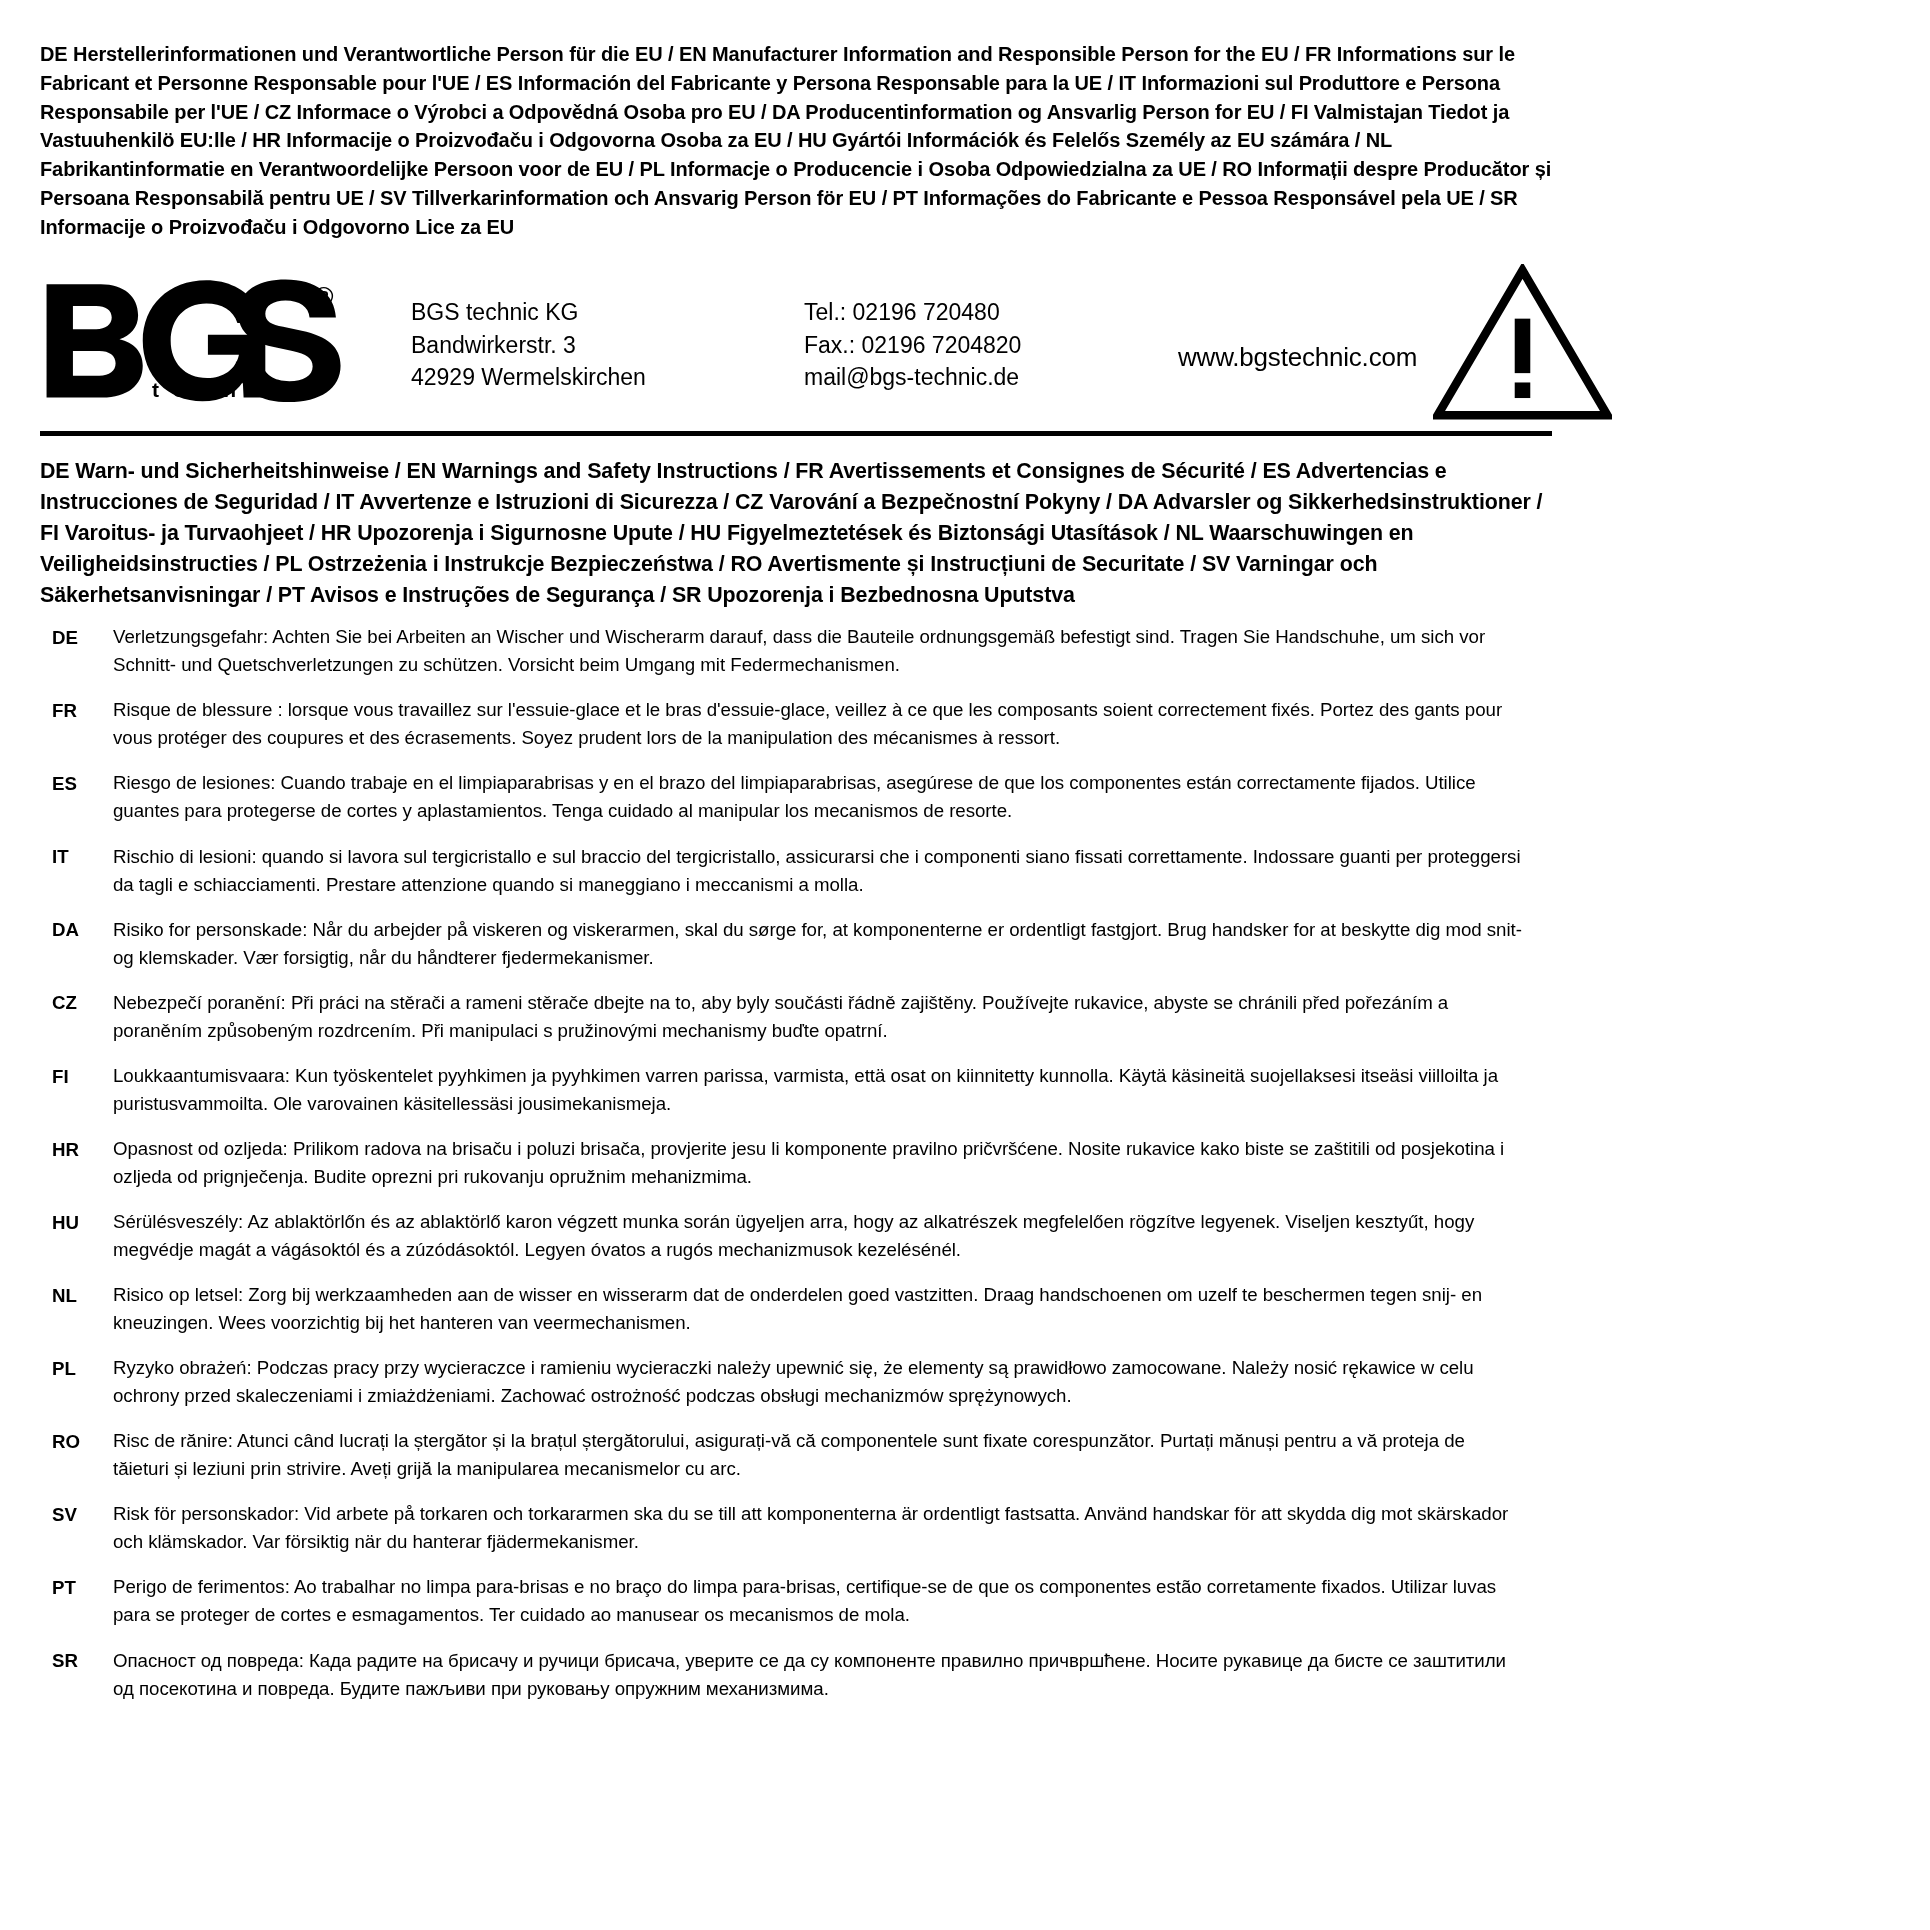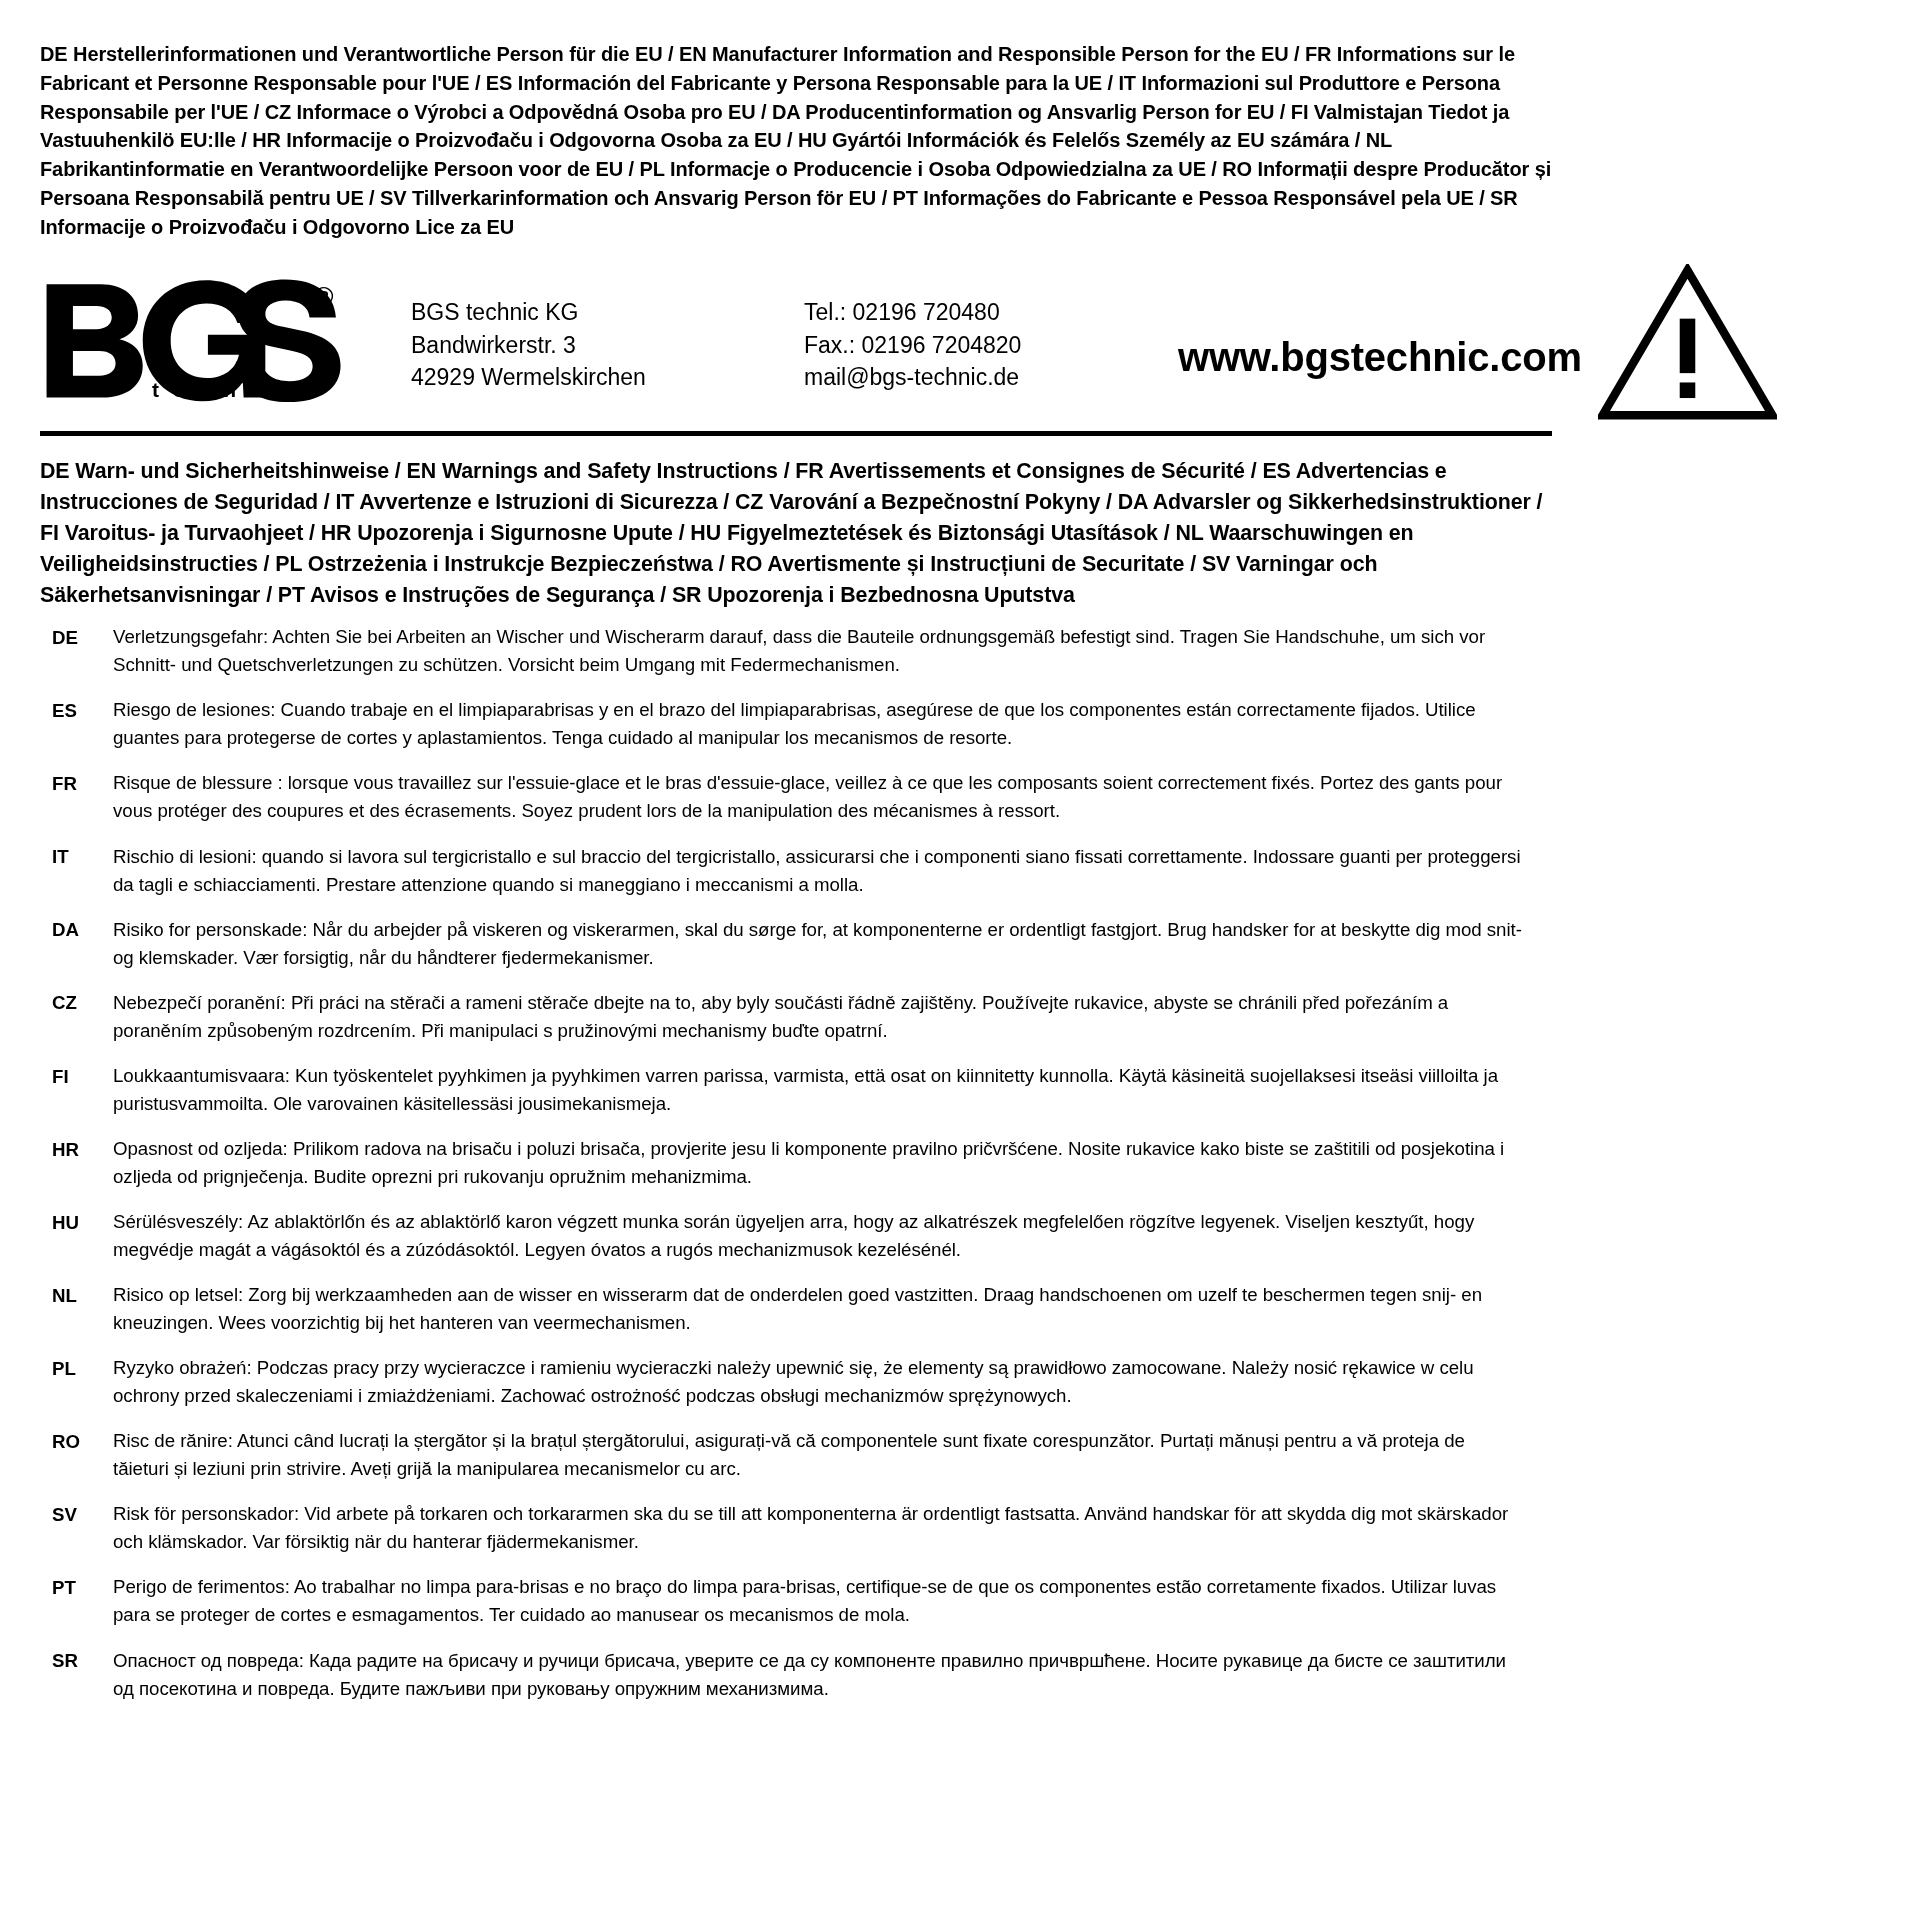--- a/index.html
+++ b/index.html
@@ -56,22 +56,22 @@
     margin-left: 44px;
   }
   .contact-block {
     flex: 0 0 374px;
     font-size: 23px;
     line-height: 1.42;
     padding-top: 6.2px;
   }
   .web-block {
     flex: 1 1 auto;
-    font-size: 40px;
-    font-weight: bold;
+    font-size: 26px;
+    font-weight: normal;
     padding-top: 31px;
     text-align: center;
     letter-spacing: -0.2px;
   }
   .warn-symbol {
     flex: 0 0 195px;
     display: flex;
     justify-content: flex-end;
     align-items: center;
     padding-right: 4.7px;
@@ -160,30 +160,30 @@
 
   <div class="lang-list">
 
     <div class="lang-row">
       <div class="lang-code">DE</div>
       <div class="lang-text">Verletzungsgefahr: Achten Sie bei Arbeiten an Wischer und Wischerarm darauf, dass die Bauteile ordnungsgemäß befestigt sind. Tragen Sie Handschuhe, um sich vor Schnitt- und Quetschverletzungen zu schützen. Vorsicht beim Umgang mit Federmechanismen.</div>
     </div>
 
 
     <div class="lang-row">
+      <div class="lang-code">FR</div>
+      <div class="lang-text">Risque de blessure : lorsque vous travaillez sur l'essuie-glace et le bras d'essuie-glace, veillez à ce que les composants soient correctement fixés. Portez des gants pour vous protéger des coupures et des écrasements. Soyez prudent lors de la manipulation des mécanismes à ressort.</div>
+    </div>
+
+    <div class="lang-row">
       <div class="lang-code">ES</div>
       <div class="lang-text">Riesgo de lesiones: Cuando trabaje en el limpiaparabrisas y en el brazo del limpiaparabrisas, asegúrese de que los componentes están correctamente fijados. Utilice guantes para protegerse de cortes y aplastamientos. Tenga cuidado al manipular los mecanismos de resorte.</div>
     </div>
 
     <div class="lang-row">
-      <div class="lang-code">FR</div>
-      <div class="lang-text">Risque de blessure : lorsque vous travaillez sur l'essuie-glace et le bras d'essuie-glace, veillez à ce que les composants soient correctement fixés. Portez des gants pour vous protéger des coupures et des écrasements. Soyez prudent lors de la manipulation des mécanismes à ressort.</div>
-    </div>
-
-    <div class="lang-row">
       <div class="lang-code">IT</div>
       <div class="lang-text">Rischio di lesioni: quando si lavora sul tergicristallo e sul braccio del tergicristallo, assicurarsi che i componenti siano fissati correttamente. Indossare guanti per proteggersi da tagli e schiacciamenti. Prestare attenzione quando si maneggiano i meccanismi a molla.</div>
     </div>
 
     <div class="lang-row">
       <div class="lang-code">DA</div>
       <div class="lang-text">Risiko for personskade: Når du arbejder på viskeren og viskerarmen, skal du sørge for, at komponenterne er ordentligt fastgjort. Brug handsker for at beskytte dig mod snit- og klemskader. Vær forsigtig, når du håndterer fjedermekanismer.</div>
     </div>
 
     <div class="lang-row">

